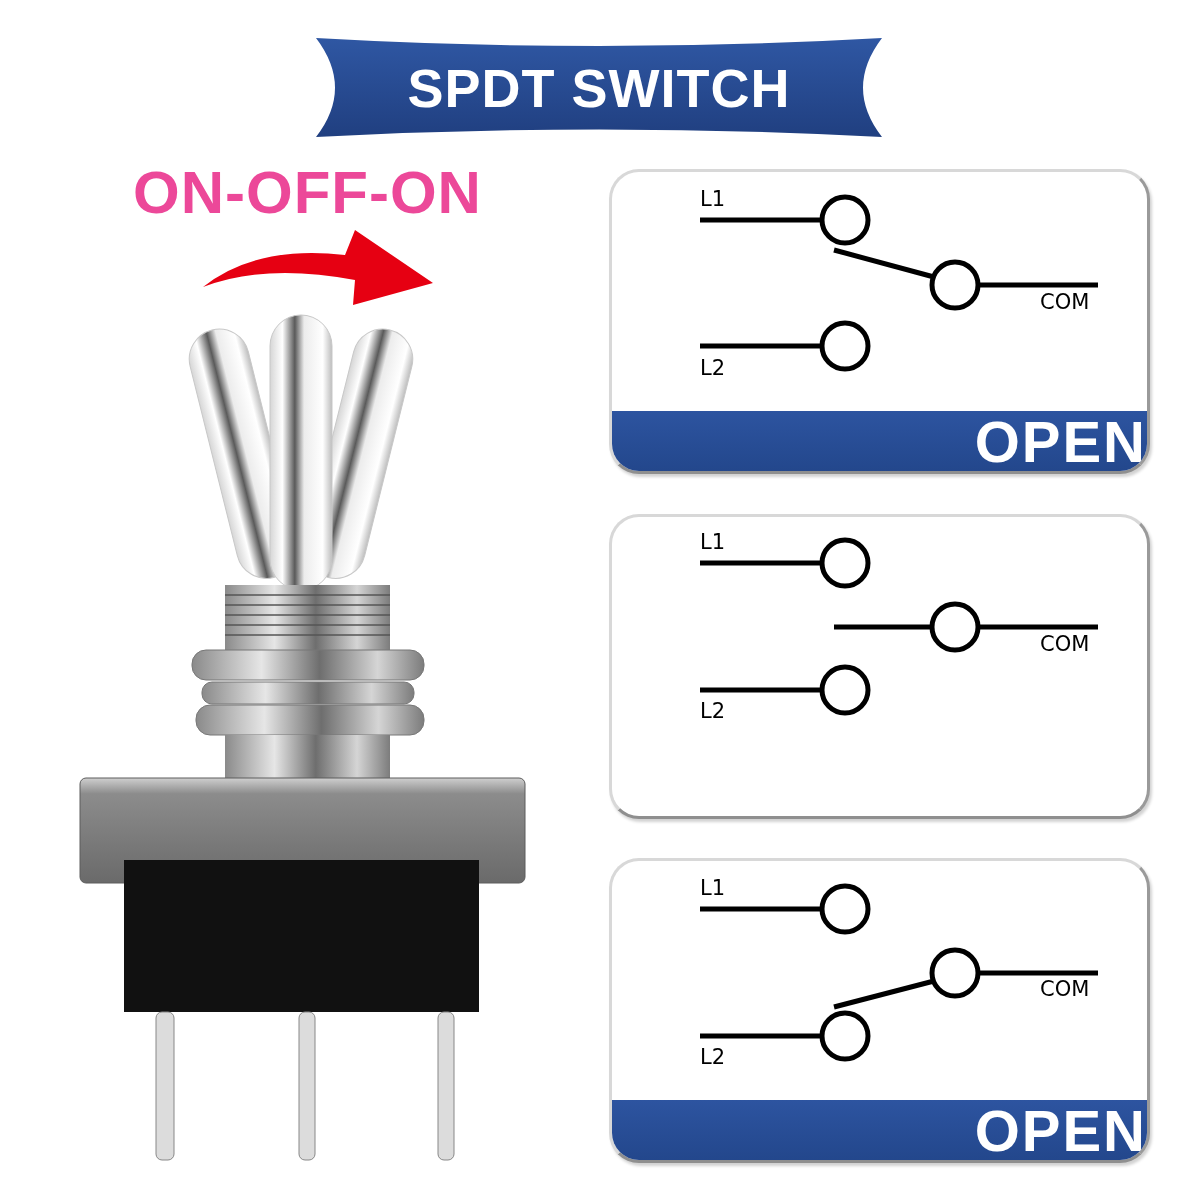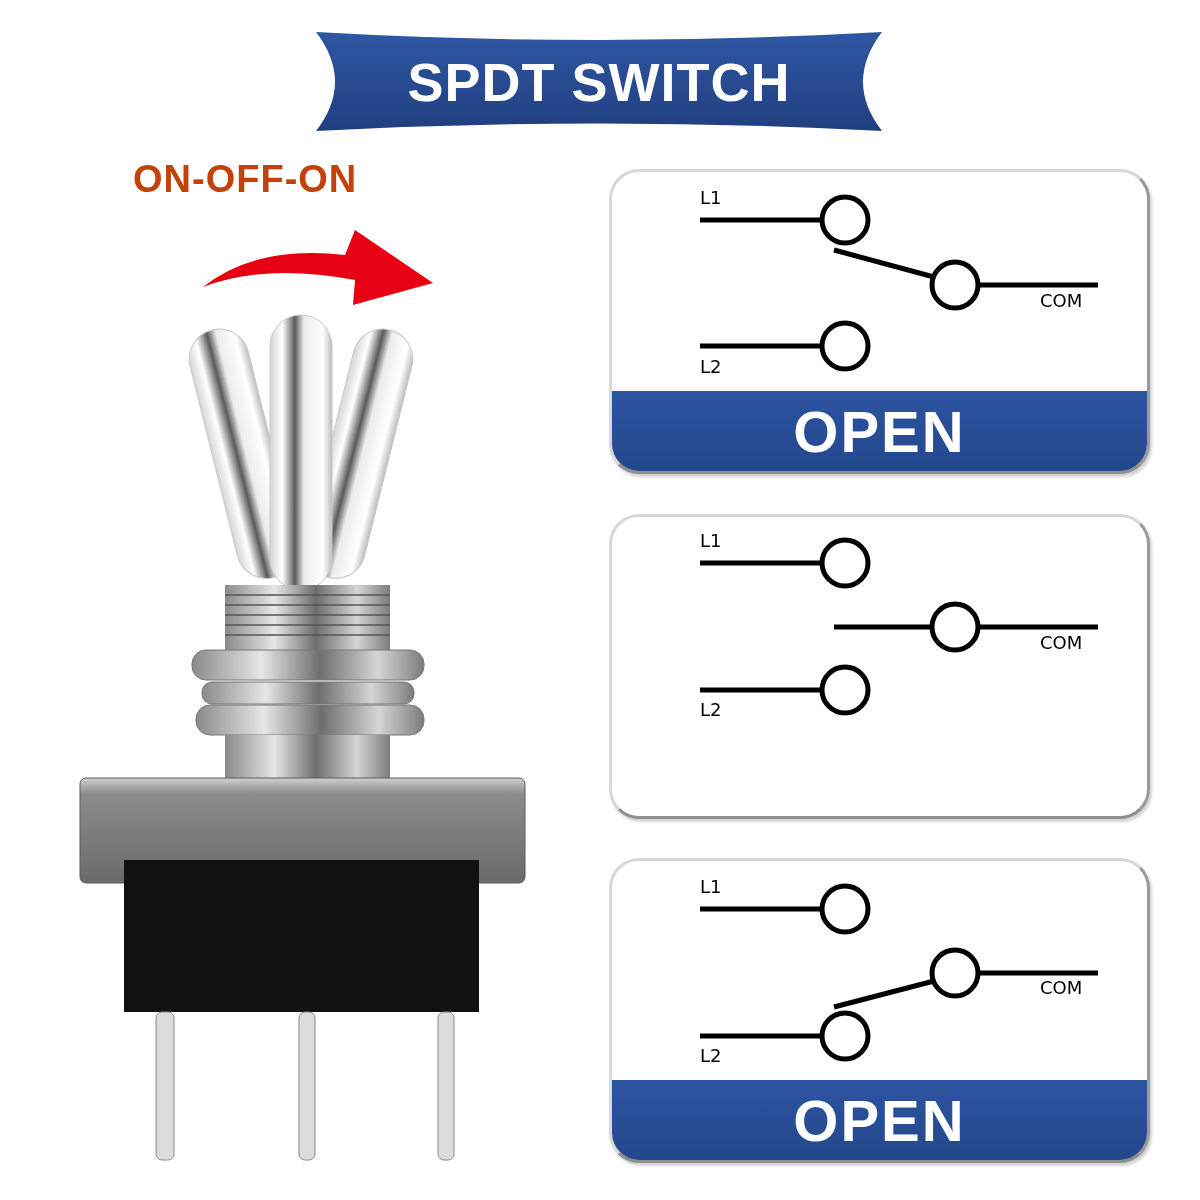--- a/index.html
+++ b/index.html
@@ -1,50 +1,50 @@
 <!DOCTYPE html>
 <html><head>
 <meta charset="utf-8">
 <style>
   html, body { margin:0; padding:0; background:#ffffff; }
   body { width:1200px; height:1200px; position:relative; overflow:hidden;
          font-family:"Liberation Sans", sans-serif; }
 
   
-  .ribbon { position:absolute; left:314px; top:30px; width:570px; height:103px; }
+  .ribbon { position:absolute; left:314px; top:36px; width:570px; height:103px; }
   .ribbon svg { position:absolute; left:0; top:0; }
   .ribbon-text { position:absolute; left:0; top:0; width:570px; height:103px;
                  display:flex; align-items:center; justify-content:center;
                  color:#ffffff; font-weight:bold; font-size:54px; letter-spacing:1px; }
 
   
   .mode-label { position:absolute; left:133px; top:158px; width:360px;
-                font-weight:bold; font-size:38px; color:#c2410c; letter-spacing:1px; }
+                font-weight:bold; font-size:60px; color:#ec4899; letter-spacing:1px; }
 
   .arrow { position:absolute; left:195px; top:225px; }
 
   
   .switch-photo { position:absolute; left:60px; top:300px; width:480px; height:880px; }
 
   
   .card { position:absolute; left:609px; width:541px; height:305px;
           border-radius:30px; background:#ffffff;
           border:3px solid #d8d8d8; border-right-color:#9a9a9a; border-bottom-color:#8f8f8f;
           box-sizing:border-box; overflow:hidden;
           box-shadow: 2px 3px 3px rgba(0,0,0,0.18); }
   .card-1 { top:169px; }
   .card-2 { top:514px; }
   .card-3 { top:858px; }
   .card svg.diagram { position:absolute; left:0; top:0; }
-  .card-footer { position:absolute; left:0; right:0; bottom:0; height:80px;
+  .card-footer { position:absolute; left:0; right:0; bottom:0; height:60px;
                  background:linear-gradient(#2d54a0, #23478c);
-                 display:flex; align-items:center; justify-content:center; }
+                 display:flex; align-items:center; justify-content:flex-end; }
   .card-footer span { color:#ffffff; font-weight:bold; font-size:58px; letter-spacing:2px; }
 
-  .term-label { position:absolute; font-family:"DejaVu Sans", sans-serif; font-size:18px; color:#000; }
+  .term-label { position:absolute; font-family:"DejaVu Sans", sans-serif; font-size:21px; color:#000; }
 </style>
 </head>
 <body>
 
 <div class="ribbon">
   <svg width="570" height="103" viewBox="0 0 570 103">
     <defs>
       <linearGradient id="rg" x1="0" y1="0" x2="0" y2="1">
         <stop offset="0" stop-color="#2f57a3"></stop>
         <stop offset="1" stop-color="#203f80"></stop>

